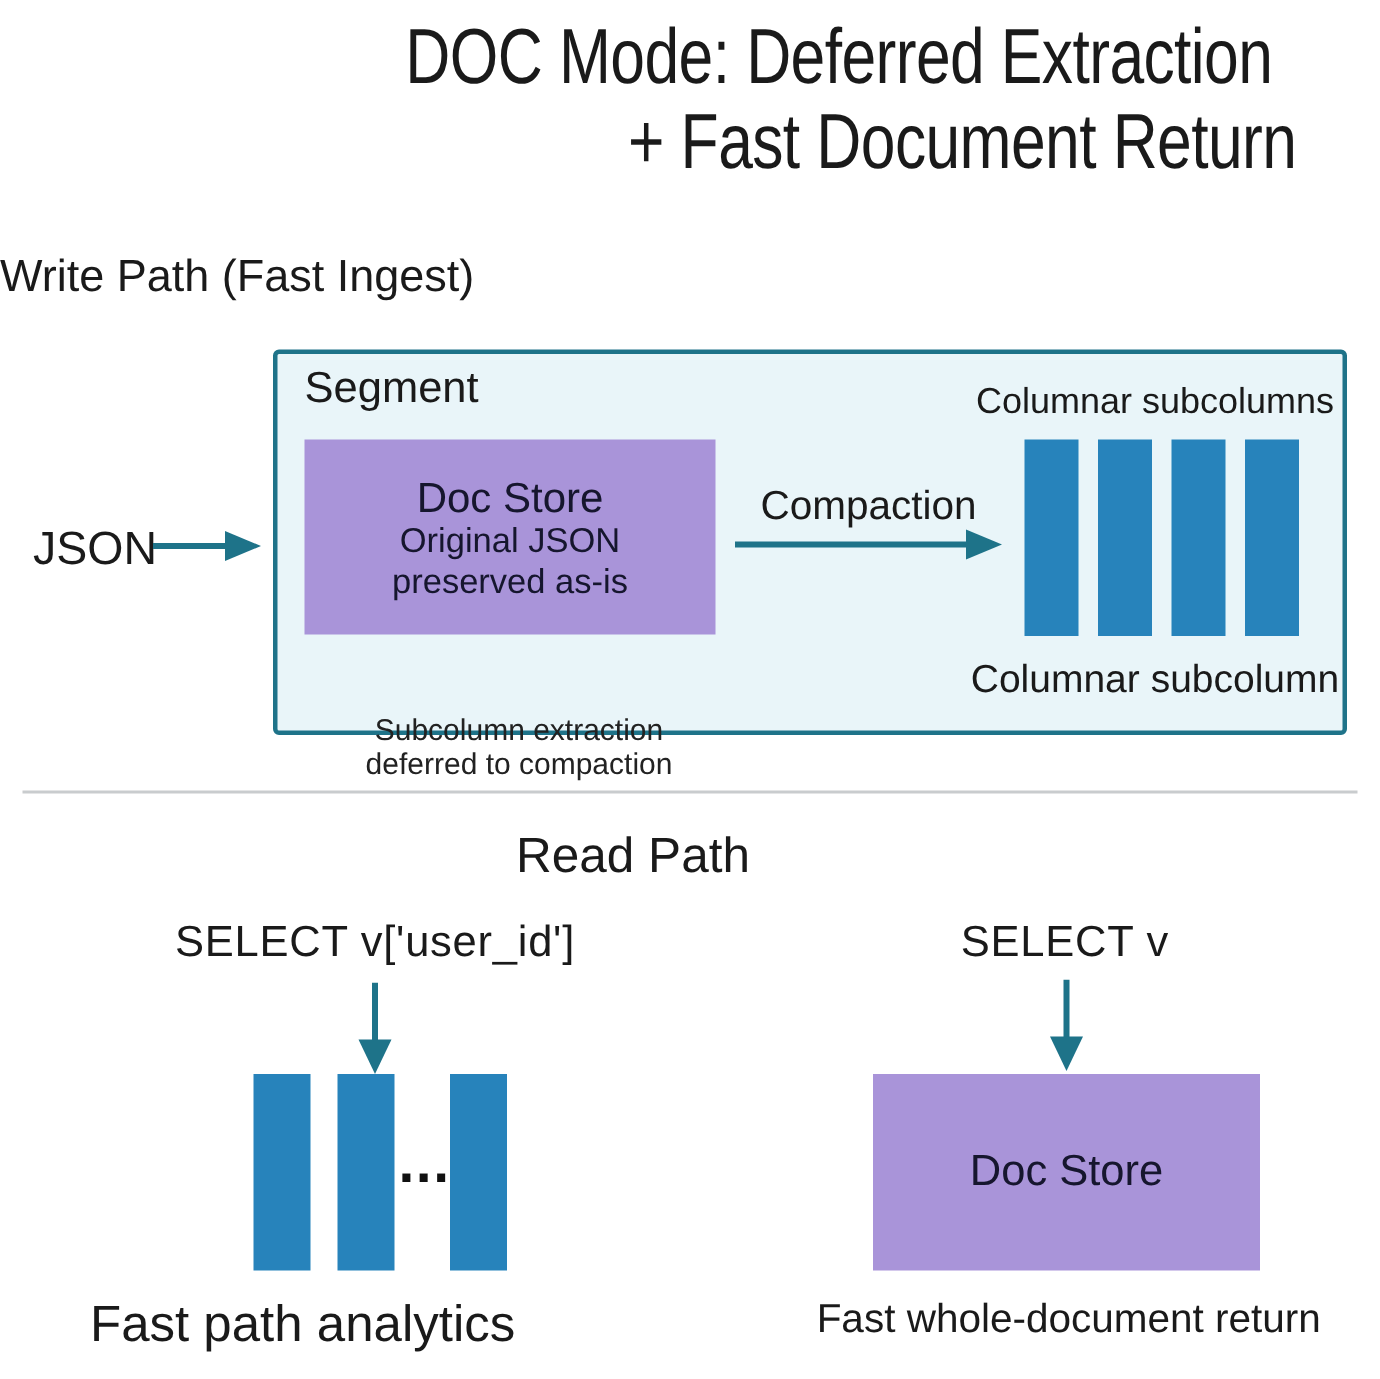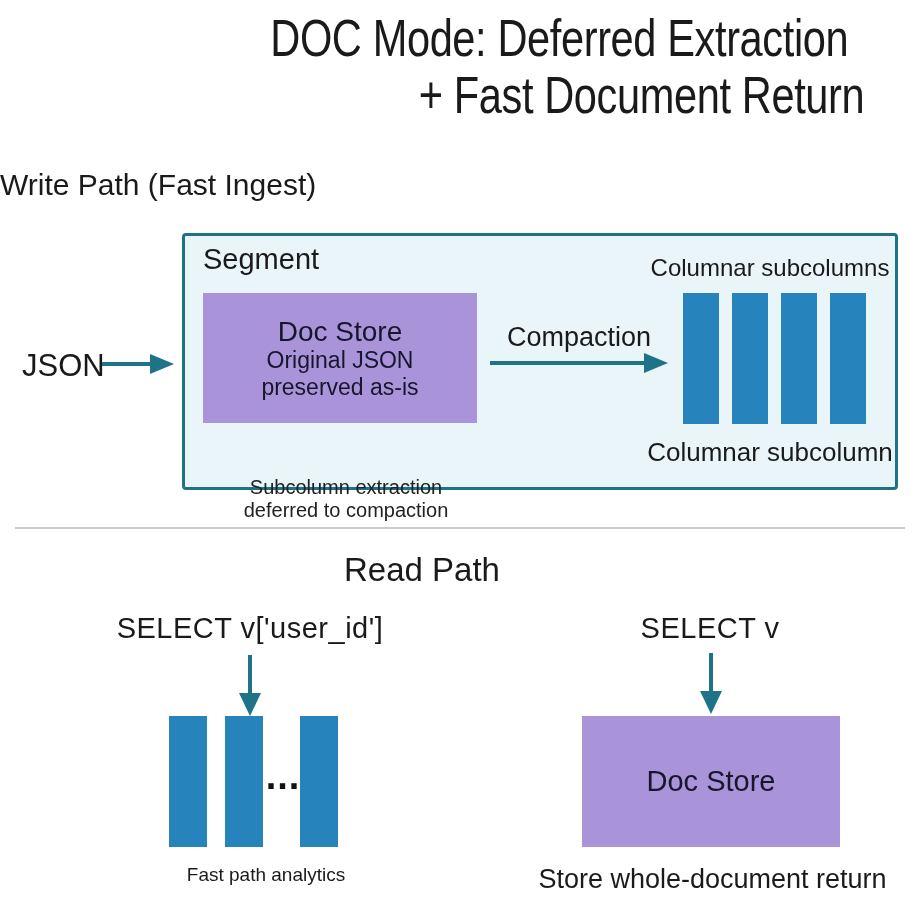--- a/index.html
+++ b/index.html
@@ -41,21 +41,21 @@
   .bar-r{position:absolute;background:var(--blue);width:38px;height:131px;}
   
   .divider{left:15px;top:527px;width:890px;height:2px;background:var(--divider);}
   
   .query-left{left:60px;top:612px;width:380px;text-align:center;font-size:29px;letter-spacing:0.5px;}
   .query-right{left:560px;top:612px;width:300px;text-align:center;font-size:29px;letter-spacing:0.5px;}
   .dots{left:262px;top:757px;width:42px;text-align:center;font-size:38px;font-weight:700;
     letter-spacing:1px;line-height:1;color:#111;}
   .docstore-read{left:582px;top:716px;width:258px;height:131px;background:var(--purple);
     display:flex;align-items:center;justify-content:center;color:#16162e;font-size:29px;font-weight:500;}
-  .caption-left{left:76px;top:864px;width:380px;text-align:center;font-size:19px;}
+  .caption-left{left:60px;top:864px;width:380px;font-size:34px;}
   .caption-right{left:515px;top:864px;width:395px;text-align:center;font-size:27px;}
   svg{display:block;}
 </style>
 </head>
 <body>
 
 <div class="canvas">
 
   <div class="abs main-title">
     <span class="squeeze">DOC Mode: Deferred Extraction</span><br>
@@ -112,15 +112,15 @@
   <div class="abs caption-left">Fast path analytics</div>
 
   <div class="abs query-right">SELECT v</div>
   <svg class="abs" style="left:698px;top:653px;" width="26" height="62" viewBox="0 0 26 62">
     <line x1="13" y1="0" x2="13" y2="40" stroke="var(--teal)" stroke-width="4"></line>
     <polygon points="2,38 24,38 13,61" fill="var(--teal)"></polygon>
   </svg>
   <div class="abs docstore-read">
     <span>Doc Store</span>
   </div>
-  <div class="abs caption-right">Store whole-document return</div>
+  <div class="abs caption-right">Fast whole-document return</div>
 
 </div>
 
 </body></html>

